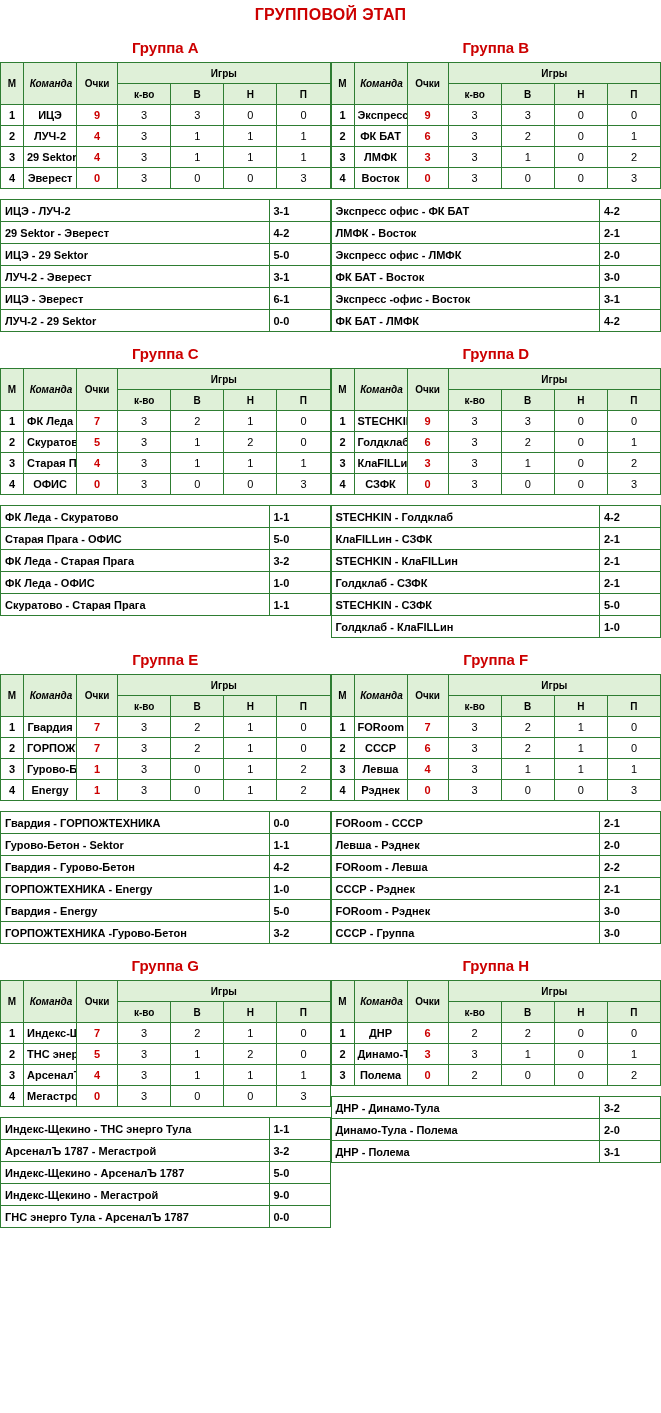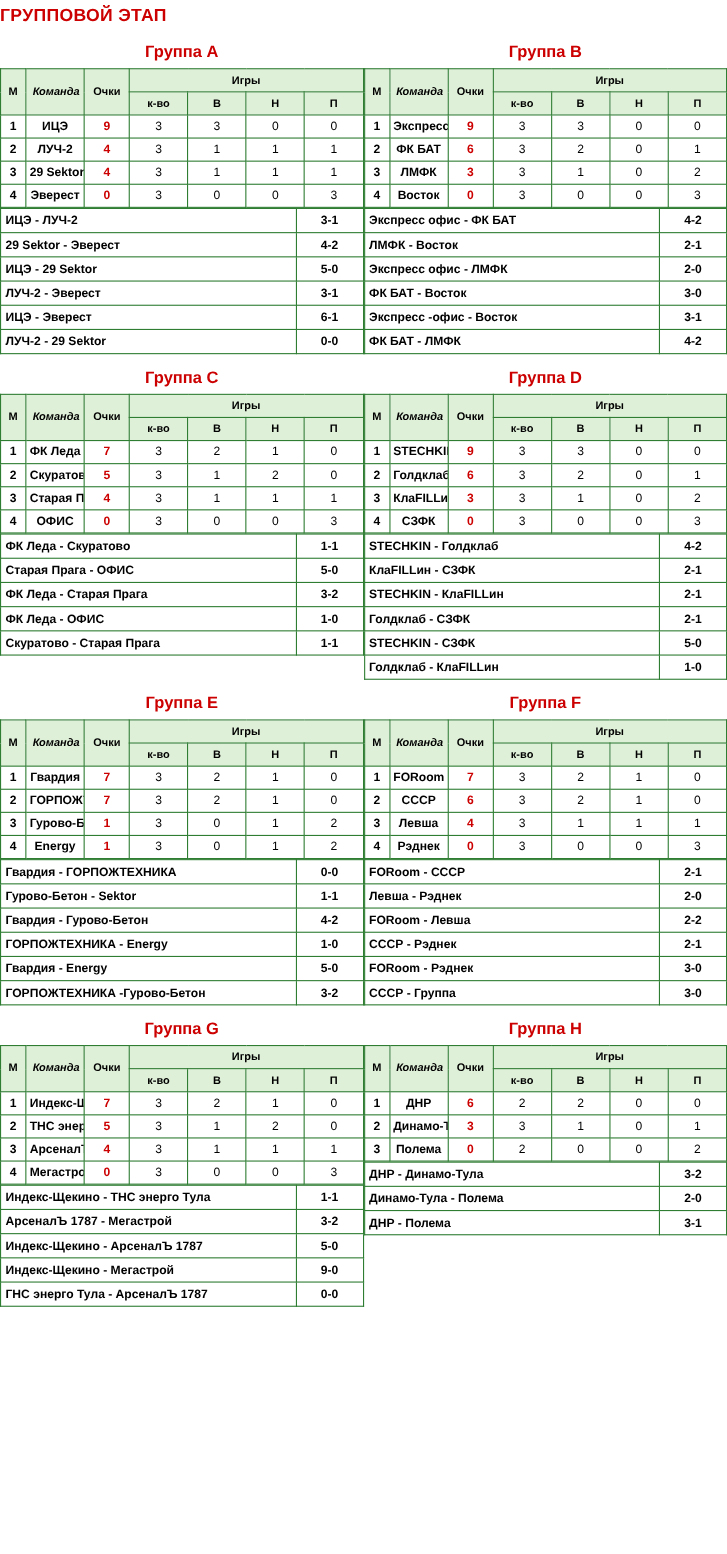--- a/index.html
+++ b/index.html
@@ -5,20 +5,21 @@
   html,body{margin:0;padding:0;}
   body{
     width:661px;
     background:#ffffff;
     font-family:"Liberation Sans", sans-serif;
     font-size:11px;
     color:#000000;
   }
   .page{width:661px;position:relative;}
   .title{
+    text-align:center;
     color:#cc0000;
     font-weight:bold;
     font-size:16px;
     padding:6px 0 8px 0;
     letter-spacing:0.3px;
   }
   .group-row{
     display:flex;
     justify-content:space-between;
     align-items:flex-start;
@@ -53,34 +54,35 @@
   }
   .standings .cl-m{width:16px;}
   .standings .cl-team{width:auto;text-align:center;padding-left:5px;font-weight:bold;font-style:italic;}
   .standings .cl-pts{width:34px;margin-top:44px;}
   .standings .cl-g{width:30px;}
   .pts{color:#cc0000;font-weight:bold;}
   .row-team{text-align:left;padding-left:5px;font-weight:bold;}
   .num{font-weight:bold;}
   .games-head{background:#dff0d8;}
   .results{
+    margin-top:10px;
     border-collapse:collapse;
     width:100%;
     table-layout:fixed;
   }
   .results td{
     border:1px solid #2e7d32;
     height:17px;
     font-size:11px;
     padding:2px 4px;
     font-weight:bold;
     white-space:nowrap;
     overflow:hidden;
   }
-  .results td.score{width:52px;text-align:center;}
+  .results td.score{width:52px;text-align:left;}
 </style>
 </head>
 <body>
 
 <div class="page">
   <div class="title">ГРУППОВОЙ ЭТАП</div>
   <div id="groups-root">
       <div class="group-row">
         <div class="group-col">
           <div class="group-title">Группа A</div>

